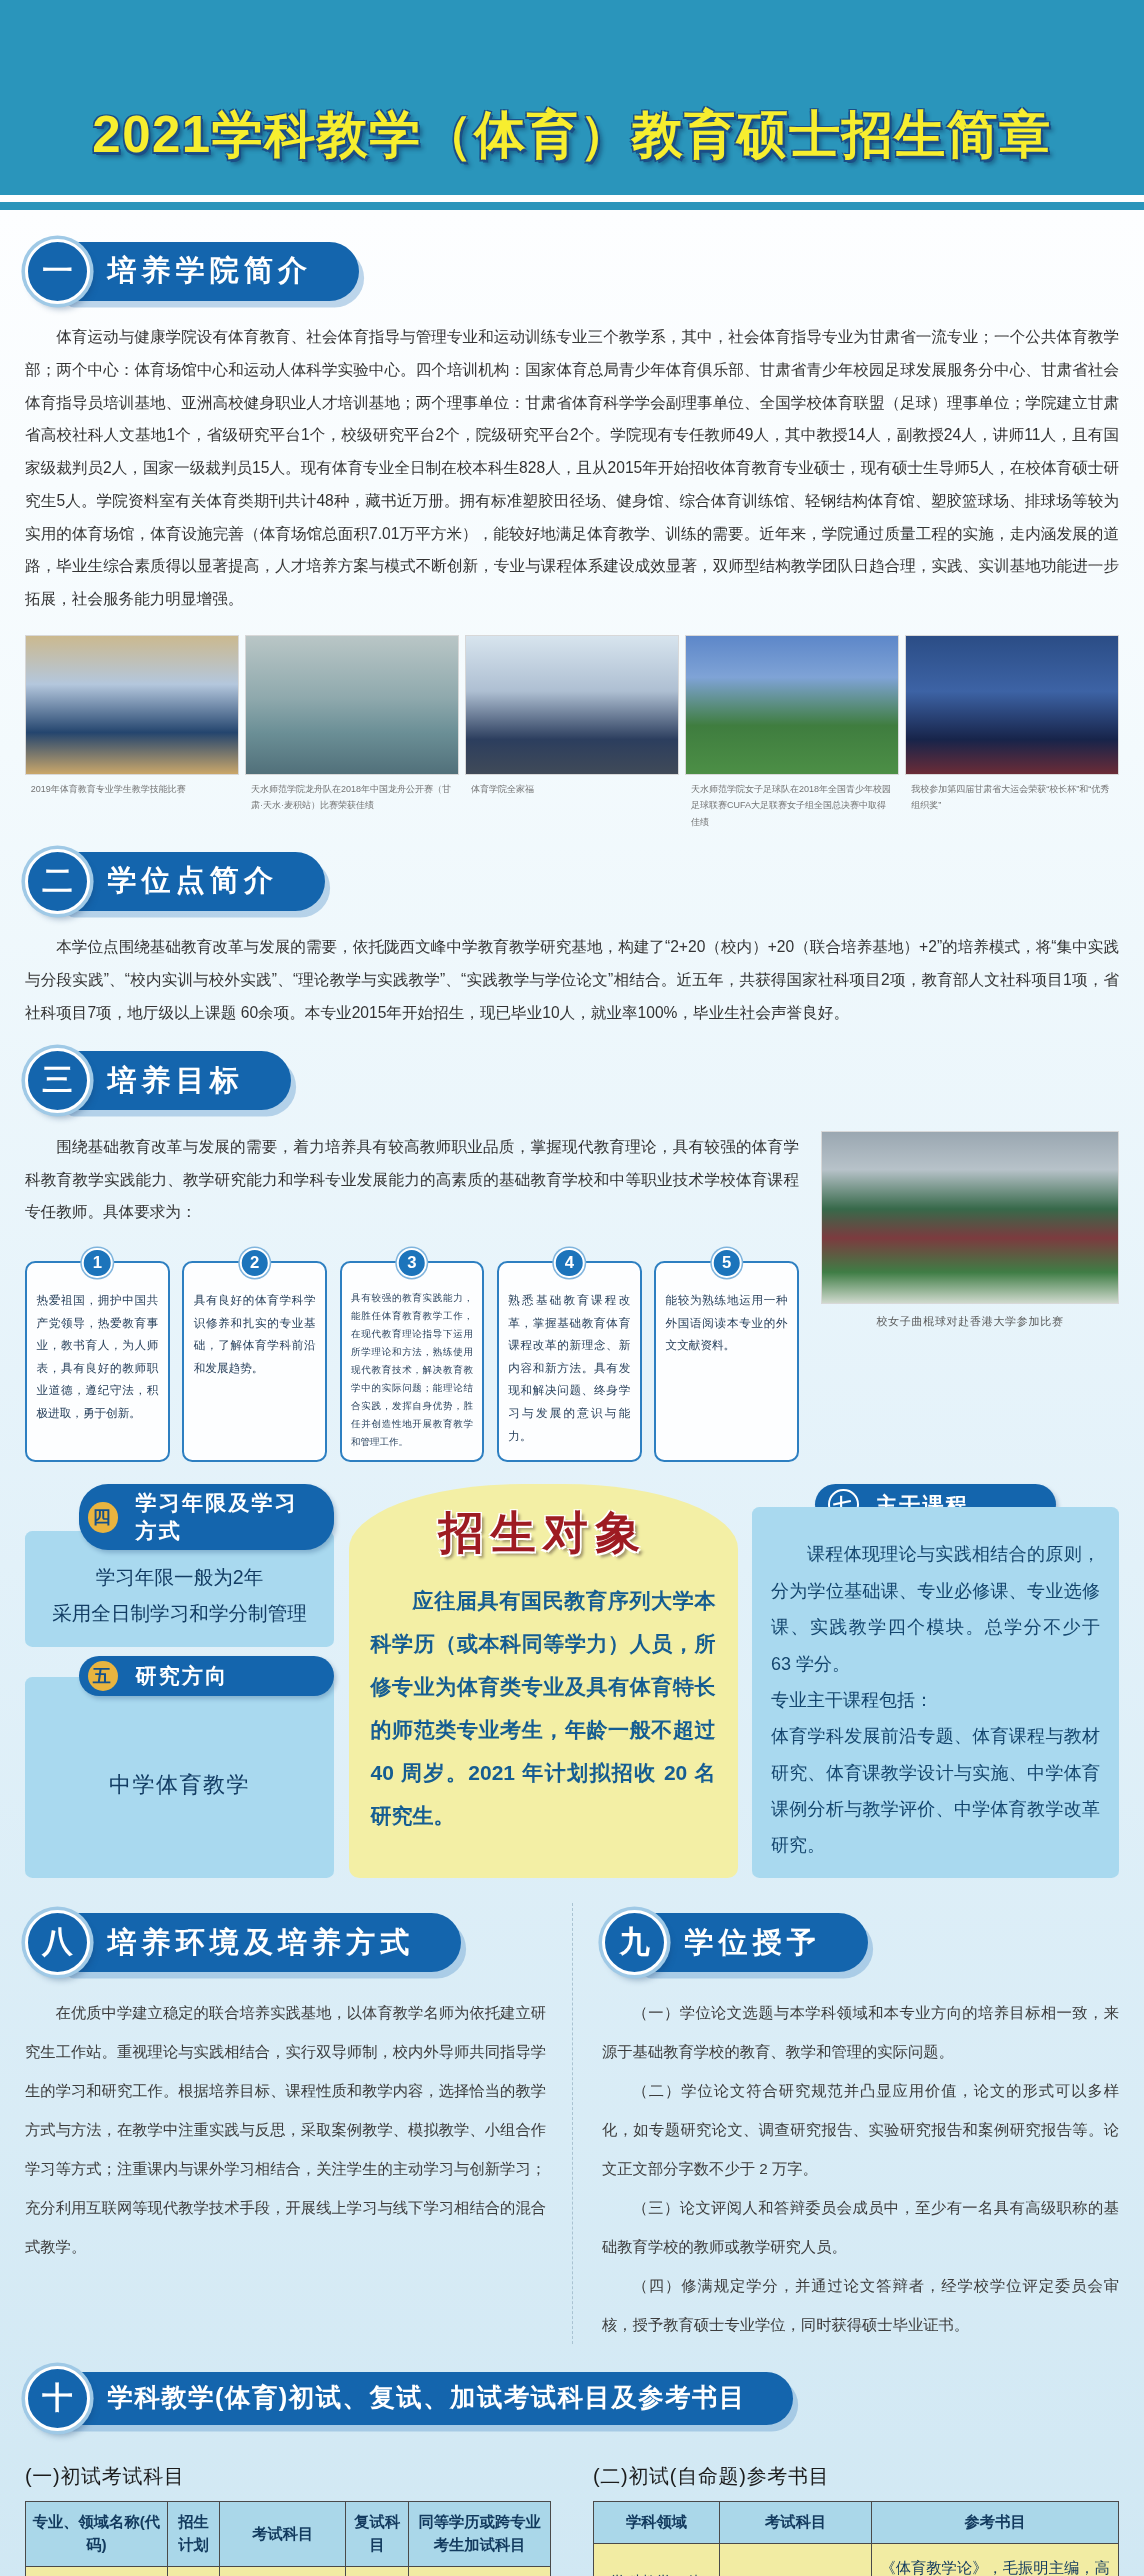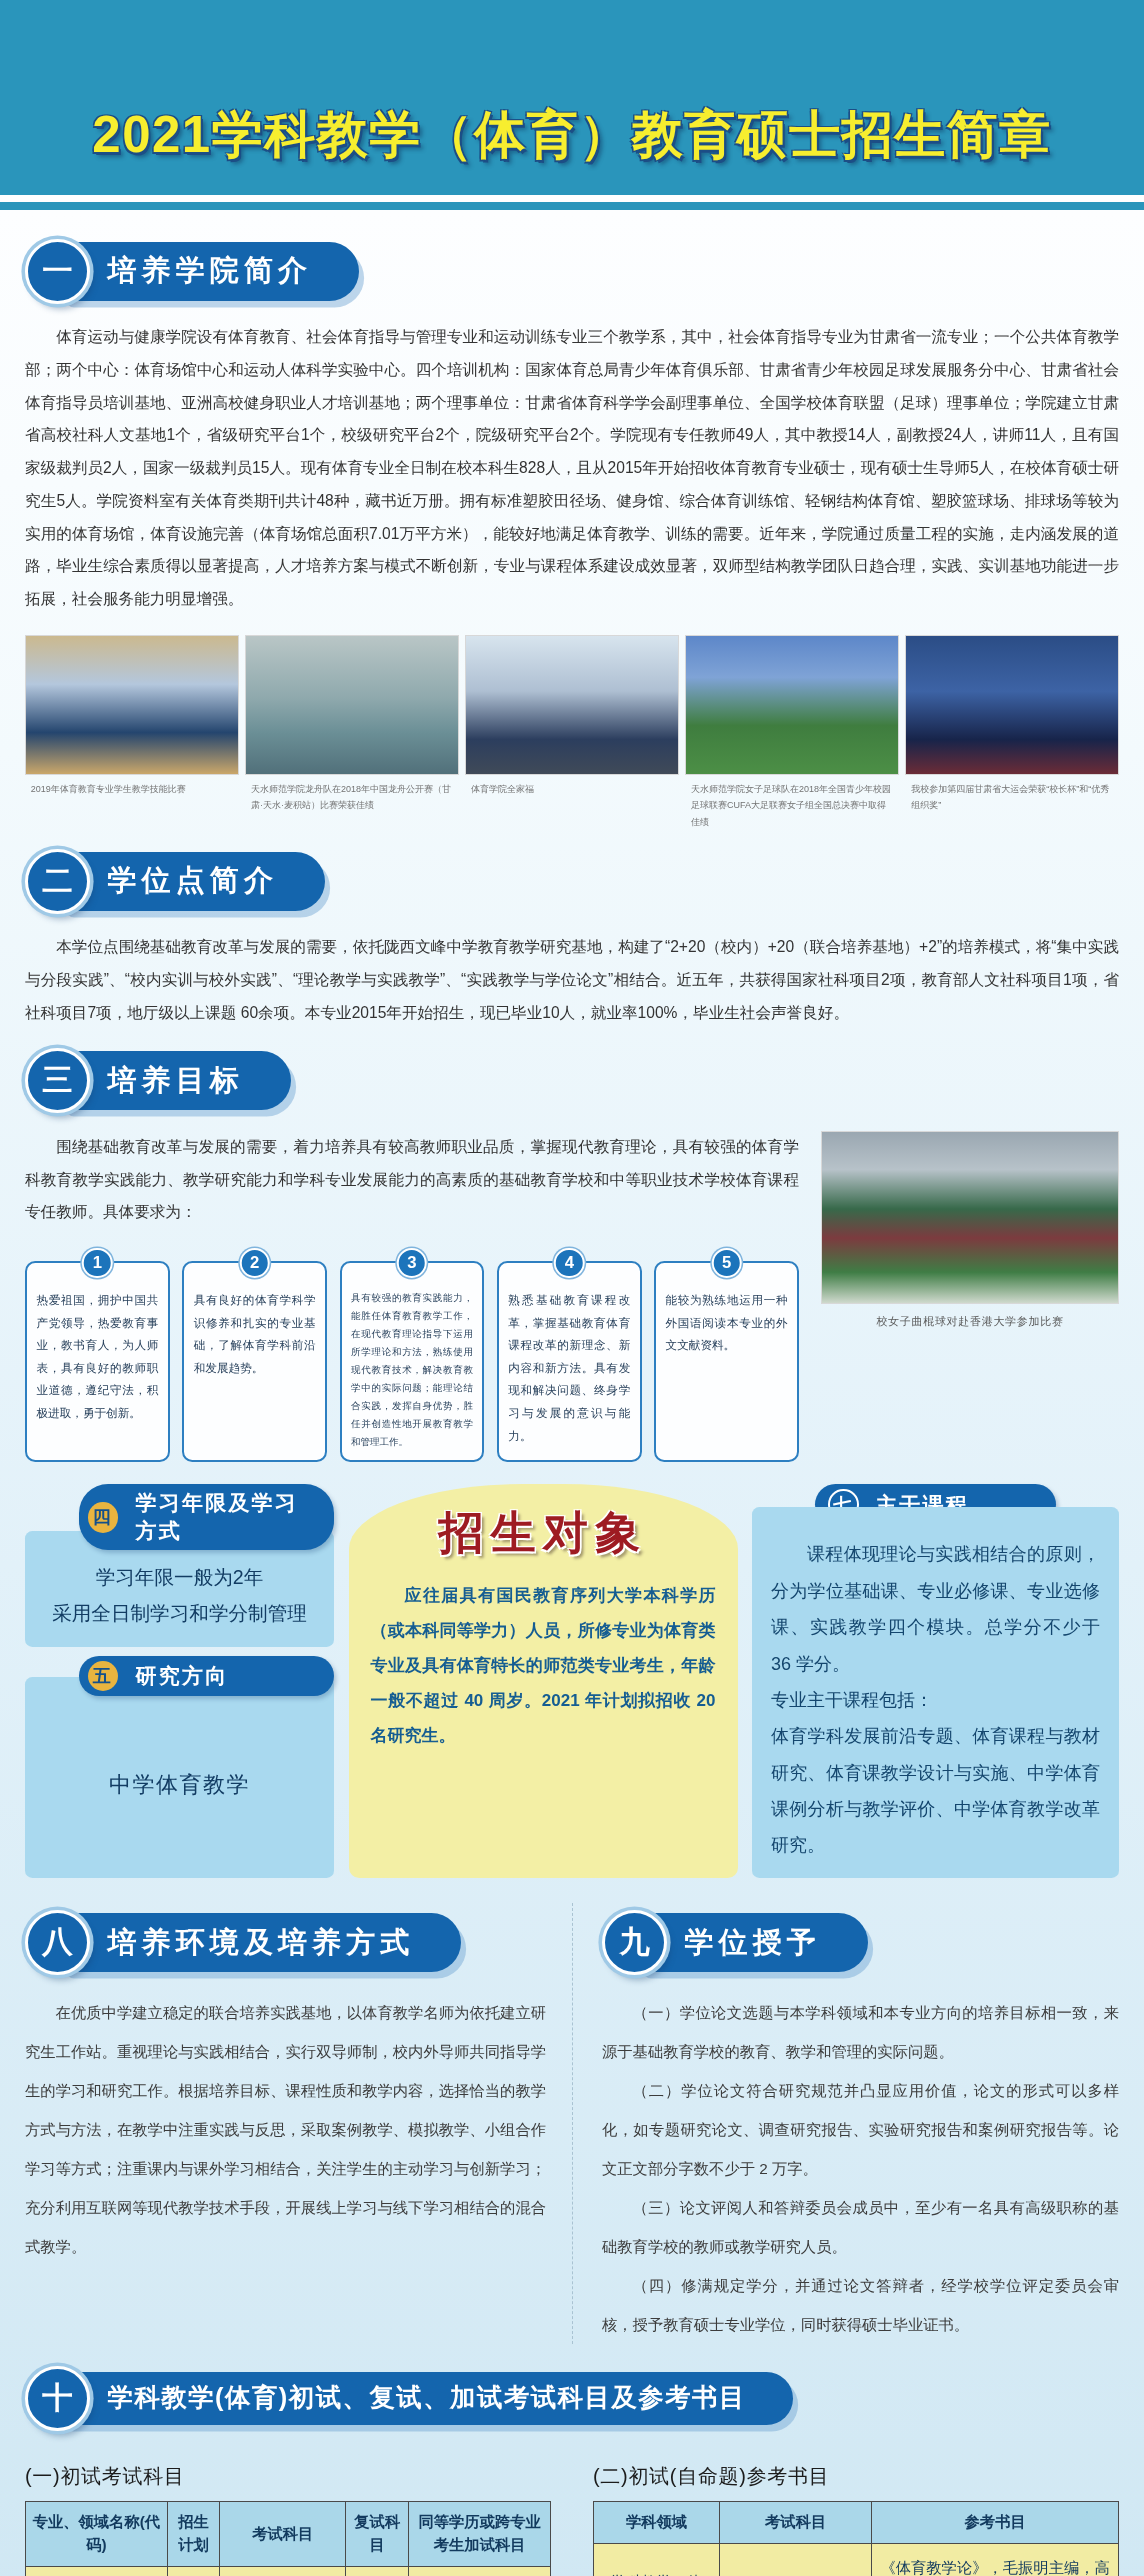--- a/index.html
+++ b/index.html
@@ -59,21 +59,21 @@
   .pill .pnum.ghost { background:transparent; border:2.2px solid #fff; color:#fff; }
   .col47 { display:flex; flex-direction:column; }
   .bluebox { background:#a9d9ef; border-radius:7.3px; color:#123c63; }
   .box-years { margin-top:-19px; padding:29px 13px 16px; font-size:19.6px; text-align:center; line-height:1.8; }
   .pill.mid { margin:8.7px 0 0 54px; z-index:1; }
   .pill4 { margin-left:54px; z-index:1; }
   .box-dir { margin-top:-19px; flex:1; display:flex; align-items:center; justify-content:center; font-size:22px; letter-spacing:1.5px; padding-top:14.5px; }
   .yellowpanel { background:#f3efa5; border-radius:174px 174px 10.2px 10.2px / 65px 65px 10.2px 10.2px; padding:19px 22px 14.5px; text-align:center; }
   .red-title { font-size:45px; font-weight:bold; letter-spacing:7.3px; color:#9e1b22;
     text-shadow:-1.5px -1.5px 0 #fff, 1.5px -1.5px 0 #fff, -1.5px 1.5px 0 #fff, 1.5px 1.5px 0 #fff, 3.6px 4.4px 2.9px rgba(40,20,20,.4); margin-bottom:16px; }
-  .yellowpanel .body { font-size:17px; line-height:2.05; color:#155d92; text-align:justify; text-indent:2em; font-weight:bold; }
+  .yellowpanel .body { font-size:21px; line-height:2.05; color:#155d92; text-align:justify; text-indent:2em; font-weight:bold; }
   .pill.center7 { align-self:center; padding-right:87px; padding-left:13px; }
   .box-core { margin-top:-17.4px; flex:1; padding:29px 19px 14.5px; font-size:18px; line-height:2.02; color:#14466e; text-align:justify; }
   .box-core .ind { text-indent:2em; }
 
   
   .band89 { display:grid; grid-template-columns:1fr 1fr; gap:0; margin-top:25px; }
   .b89col { padding-right:26px; }
   .b89col + .b89col { border-left:1.5px dashed #a9c3d2; padding-left:29px; padding-right:0; }
   .b89col .para { font-size:15.3px; line-height:2.55; color:#3c3c3c; }
   .b89col p { margin:0; }
@@ -191,21 +191,21 @@
       <div class="yellowpanel">
         <div class="red-title">招生对象</div>
         <p class="body">应往届具有国民教育序列大学本科学历（或本科同等学力）人员，所修专业为体育类专业及具有体育特长的师范类专业考生，年龄一般不超过 40 周岁。2021 年计划拟招收 20 名研究生。</p>
       </div>
       <div class="col47">
         <div class="pill center7">
           <span class="pnum ghost">七</span>
           <span>主干课程</span>
         </div>
         <div class="bluebox box-core">
-          <div class="ind">课程体现理论与实践相结合的原则，分为学位基础课、专业必修课、专业选修课、实践教学四个模块。总学分不少于 36 学分。</div>
+          <div class="ind">课程体现理论与实践相结合的原则，分为学位基础课、专业必修课、专业选修课、实践教学四个模块。总学分不少于 63 学分。</div>
           <div>专业主干课程包括：</div>
           <div>体育学科发展前沿专题、体育课程与教材研究、体育课教学设计与实施、中学体育课例分析与教学评价、中学体育教学改革研究。</div>
         </div>
       </div>
     </div>
 
     <div class="band89">
       <div class="b89col">
         <div class="sec-header">
           <div class="sec-circle">八</div>

